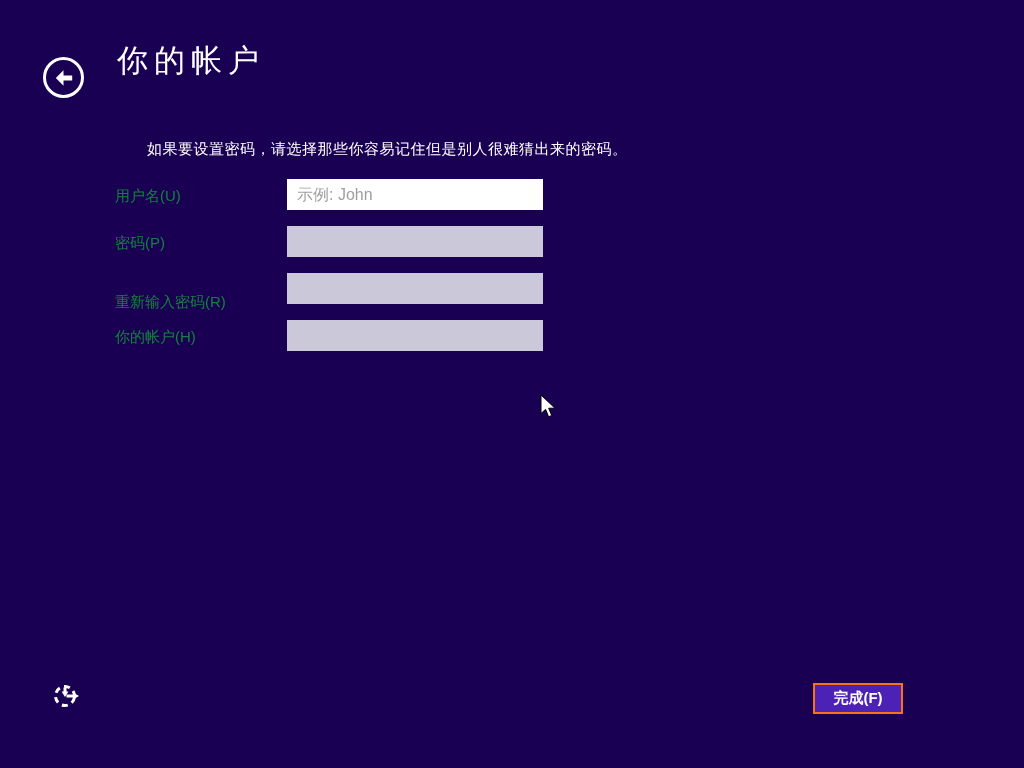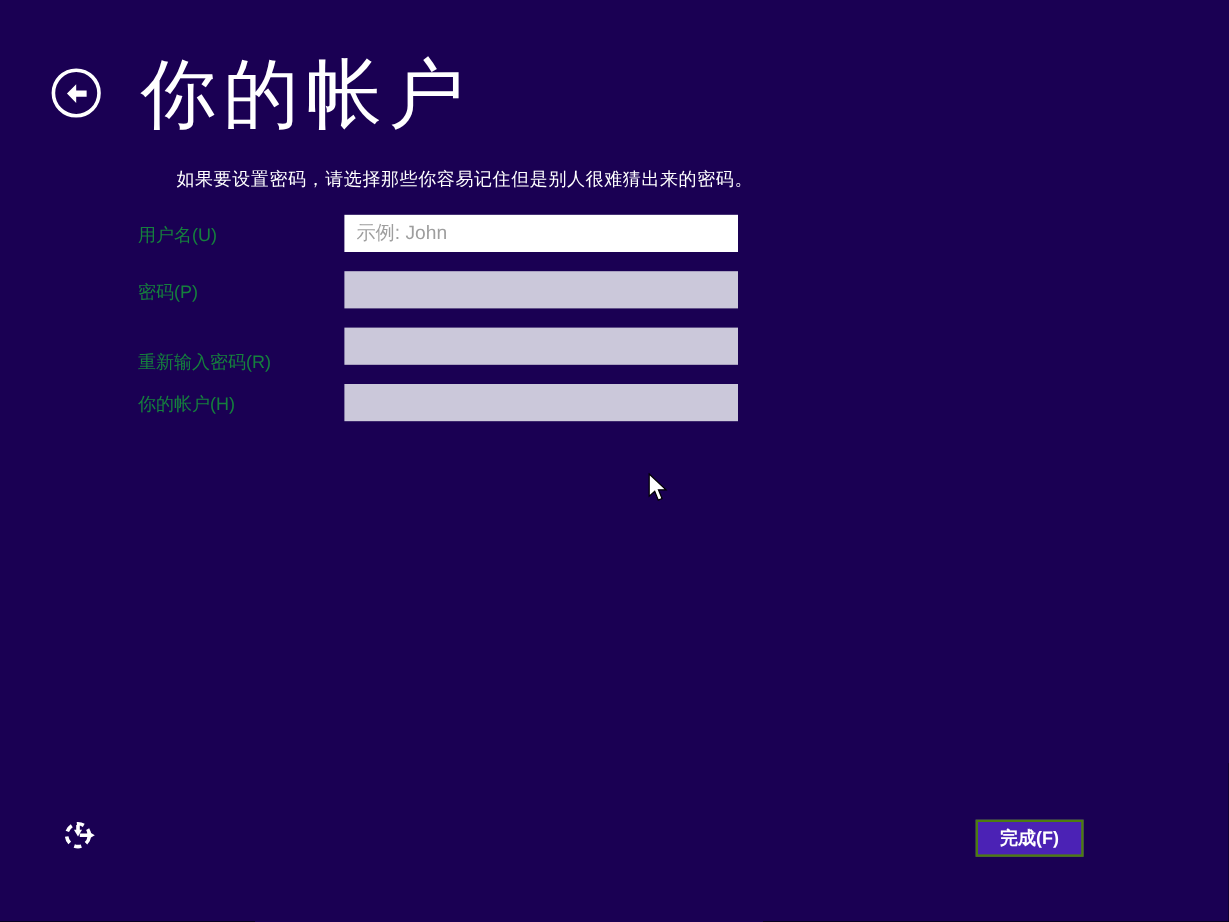--- a/index.html
+++ b/index.html
@@ -24,21 +24,21 @@
     align-items: center;
     justify-content: center;
     padding: 0;
     cursor: pointer;
   }
   .back-btn svg { display: block; }
   .page-title {
     position: absolute;
     left: 117px; top: 42px;
     color: #ffffff;
-    font-size: 63px;
+    font-size: 31px;
     font-weight: 200;
     letter-spacing: 6px;
     line-height: 1.2;
     white-space: nowrap;
   }
   .instruction {
     position: absolute;
     left: 115px; top: 140px;
     color: #ffffff;
     font-size: 15px;
@@ -49,40 +49,40 @@
   .form-label {
     position: absolute;
     left: 115px;
     color: #15803d;
     font-size: 15px;
     white-space: nowrap;
   }
   .form-input {
     position: absolute;
     left: 287px;
-    width: 328px; height: 31px;
+    width: 256px; height: 31px;
     box-sizing: border-box;
     border: none;
     outline: none;
     padding: 0 10px;
     font-size: 16px;
     font-family: "Liberation Sans", sans-serif;
     background: #cbc8da;
     color: #1a1a1a;
     border-radius: 0;
   }
   .form-input.focused { background: #ffffff; }
   .form-input::placeholder { color: #9e9e9e; opacity: 1; }
   .finish-btn {
     position: absolute;
     left: 813px; top: 683px;
     width: 90px; height: 31px;
     box-sizing: border-box;
     background: #4b22b5;
-    border: 2px solid #4d7c0f;
+    border: 2px solid #f97316;
     color: #ffffff;
     font-size: 15px;
     font-weight: bold;
     font-family: "Liberation Sans", sans-serif;
     cursor: pointer;
     padding: 0;
   }
   .eoa-btn {
     position: absolute;
     left: 53px; top: 681px;

